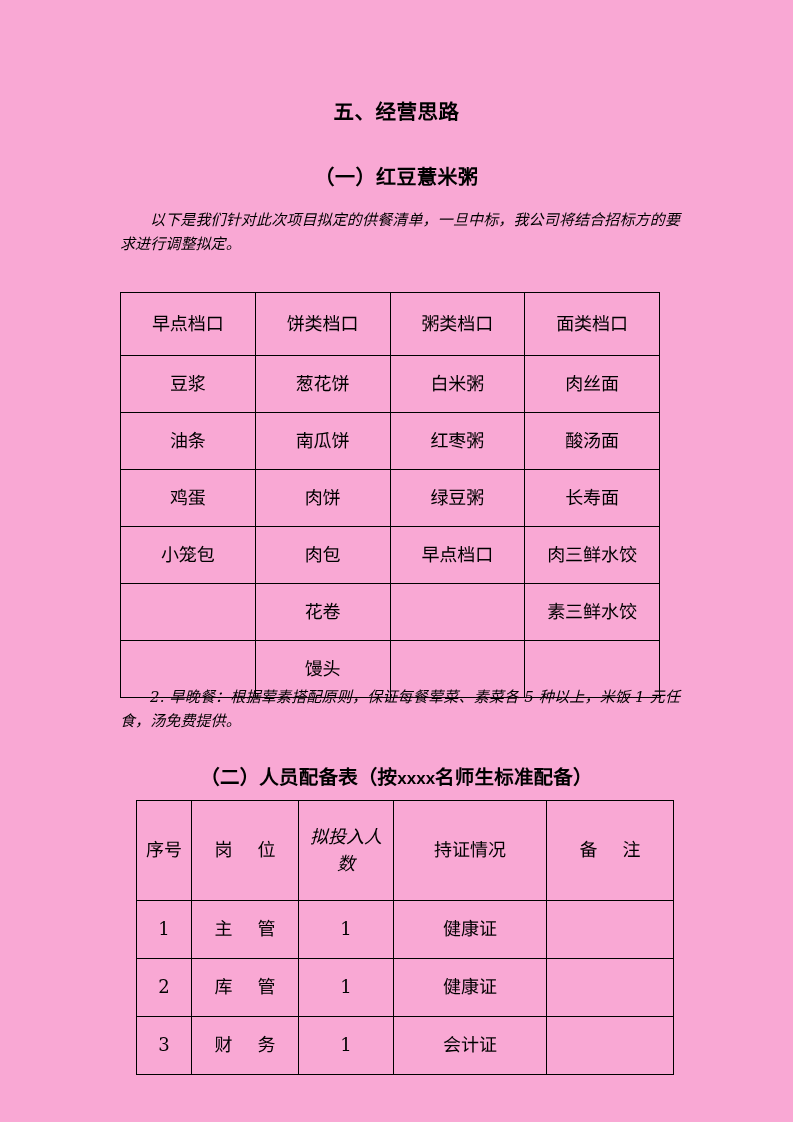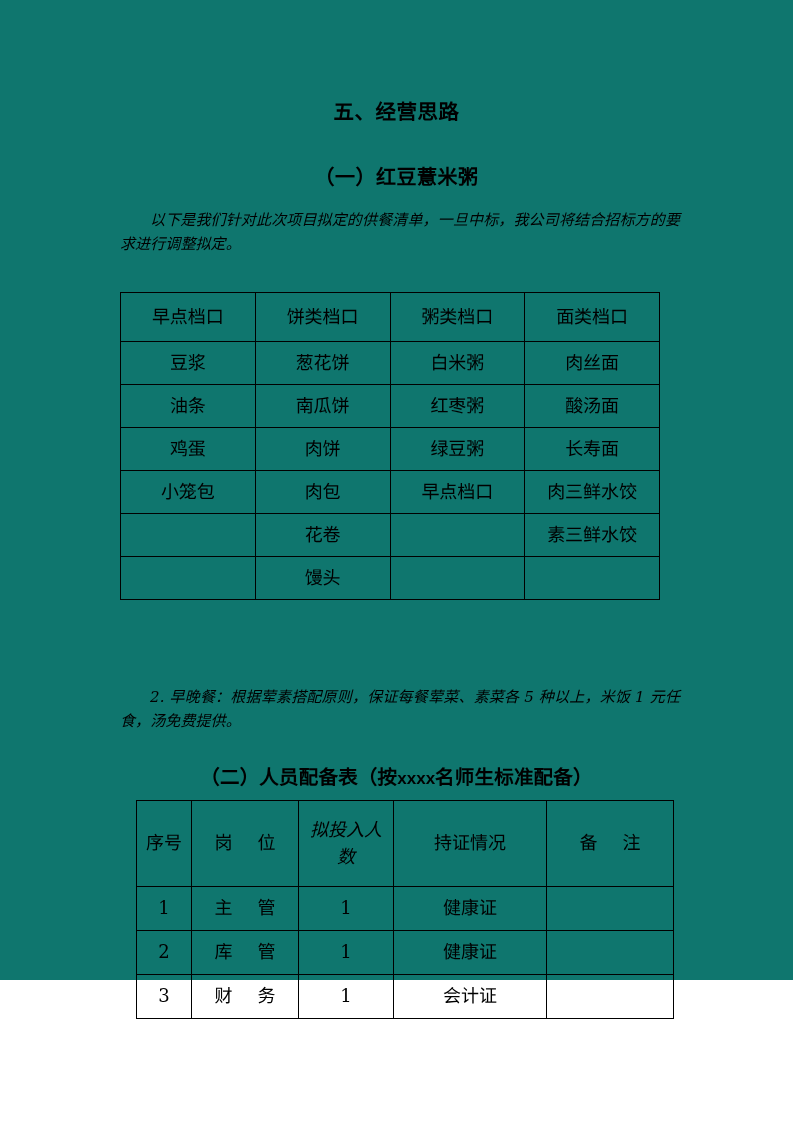--- a/index.html
+++ b/index.html
@@ -13,22 +13,22 @@
     height: 1122px;
     position: relative;
     overflow: hidden;
     font-family: "DejaVu Serif", "Liberation Serif", serif;
     color: #000000;
   }
   .page {
     position: absolute;
     left: 0; top: 0;
     width: 793px;
-    height: 980px;
-    background: #0f766e;
+    height: 1122px;
+    background: #f9a8d4;
   }
 
   
   .h-section {
     position: absolute;
     left: 0;
     width: 793px;
     text-align: center;
     font-size: 20.5px;
     font-weight: bold;
@@ -80,21 +80,21 @@
     border-collapse: collapse;
     table-layout: fixed;
     font-size: 18px;
   }
   table.doc-table td,
   table.doc-table th {
     border: 1.3px solid #000;
     text-align: center;
     vertical-align: middle;
     font-weight: normal;
-    padding: 0 2px;
+    padding: 7px 2px;
     line-height: 1.35;
   }
 
   
   #menu-table {
     left: 120px;
     top: 292px;
     width: 540px;
   }
   #menu-table td { height: 42px; }

